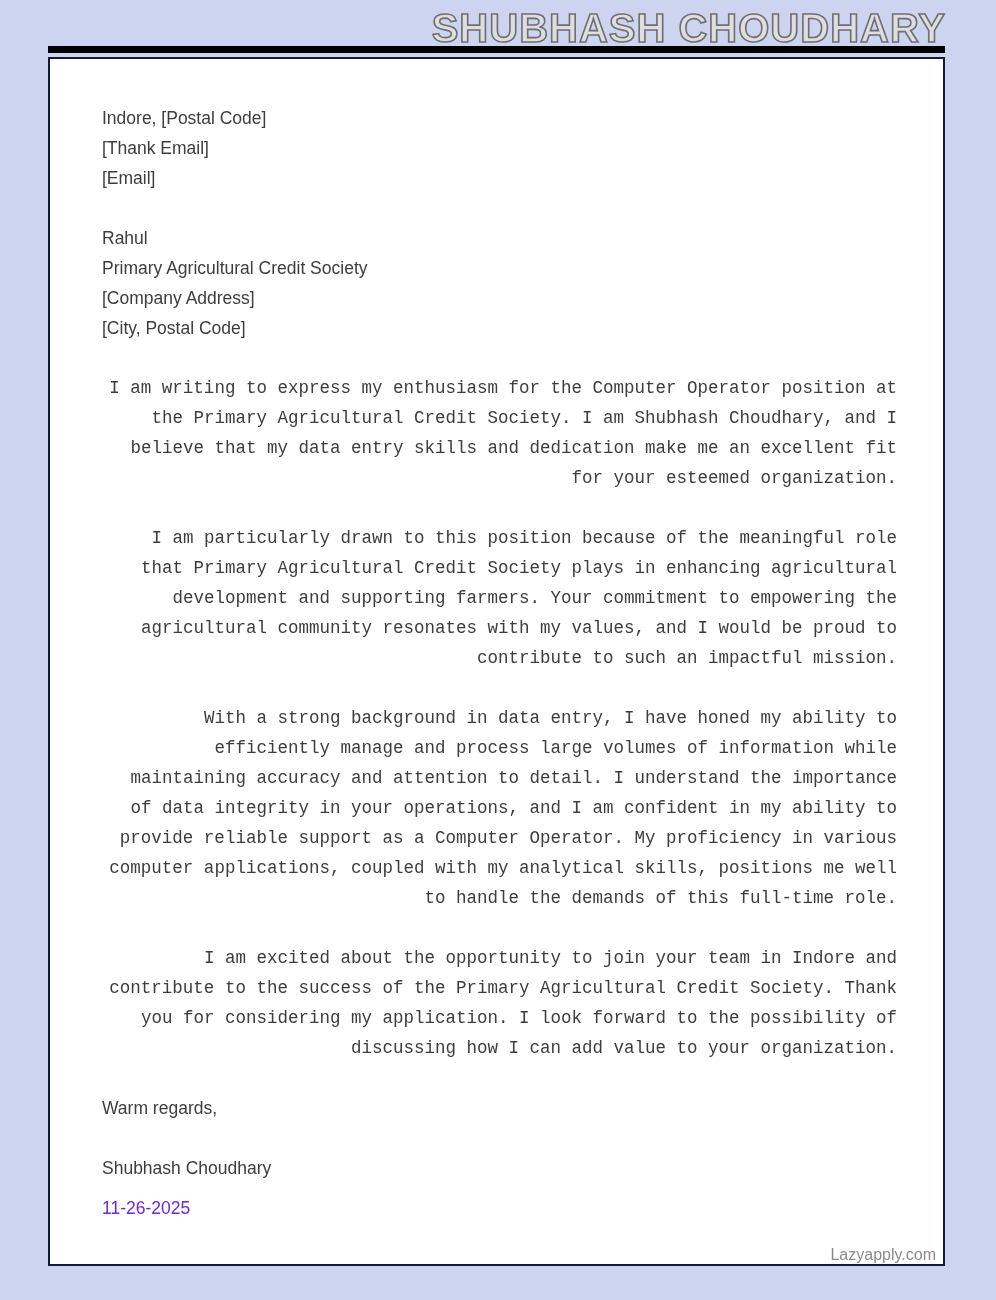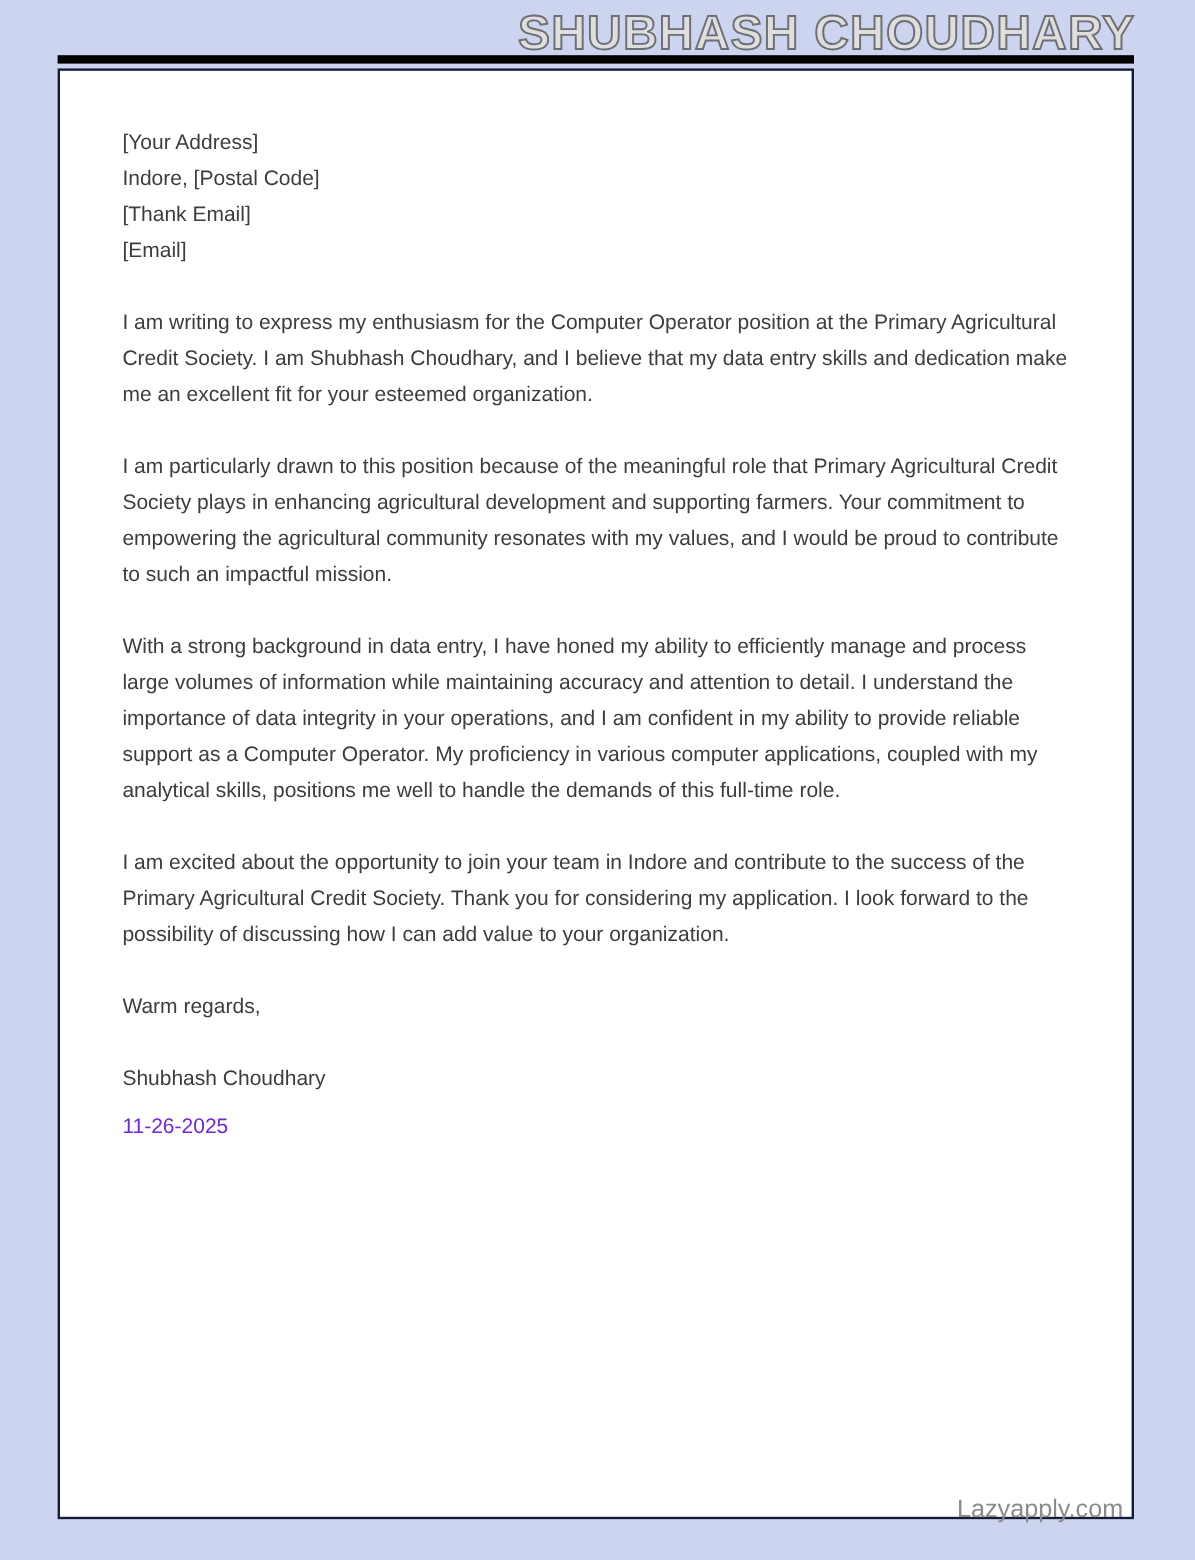--- a/index.html
+++ b/index.html
@@ -52,55 +52,61 @@
     color: #3d3d3d;
   }
   .block {
     margin: 0 0 30px 0;
   }
   .line {
     white-space: pre;
   }
   .paragraph {
     margin: 12px 0 30px 0;
-    text-align: left;
+    text-align: right;
+    font-family: Liberation Mono, monospace;
   }
   .signature {
     margin: 0;
   }
   .date {
     margin-top: 10px;
     color: #6d28d9;
   }
   .watermark {
     position: absolute;
     top: 1246px;
     right: 60px;
-    font-size: 21px;
+    font-size: 16px;
     color: #8b8b8b;
     text-decoration: none;
   }
 </style>
 </head>
 <body>
 
 <div class="header-name">SHUBHASH CHOUDHARY</div>
 
 <div class="divider-bar"></div>
 
 <div class="page">
   <div class="content">
 
     <div class="block">
-      <div class="line">[Your Address]</div>
       <div class="line">Indore, [Postal Code]</div>
       <div class="line">[Thank Email]</div>
       <div class="line">[Email]</div>
     </div>
 
+    <div class="block">
+      <div class="line">Rahul</div>
+      <div class="line">Primary Agricultural Credit Society</div>
+      <div class="line">[Company Address]</div>
+      <div class="line">[City, Postal Code]</div>
+    </div>
 
 
     <div class="paragraph">I am writing to express my enthusiasm for the Computer Operator position at the Primary Agricultural Credit Society. I am Shubhash Choudhary, and I believe that my data entry skills and dedication make me an excellent fit for your esteemed organization.</div>
     <div class="paragraph">I am particularly drawn to this position because of the meaningful role that Primary Agricultural Credit Society plays in enhancing agricultural development and supporting farmers. Your commitment to empowering the agricultural community resonates with my values, and I would be proud to contribute to such an impactful mission.</div>
     <div class="paragraph">With a strong background in data entry, I have honed my ability to efficiently manage and process large volumes of information while maintaining accuracy and attention to detail. I understand the importance of data integrity in your operations, and I am confident in my ability to provide reliable support as a Computer Operator. My proficiency in various computer applications, coupled with my analytical skills, positions me well to handle the demands of this full-time role.</div>
     <div class="paragraph">I am excited about the opportunity to join your team in Indore and contribute to the success of the Primary Agricultural Credit Society. Thank you for considering my application. I look forward to the possibility of discussing how I can add value to your organization.</div>
 
     <div class="block">Warm regards,</div>
 
     <div class="signature">Shubhash Choudhary</div>

